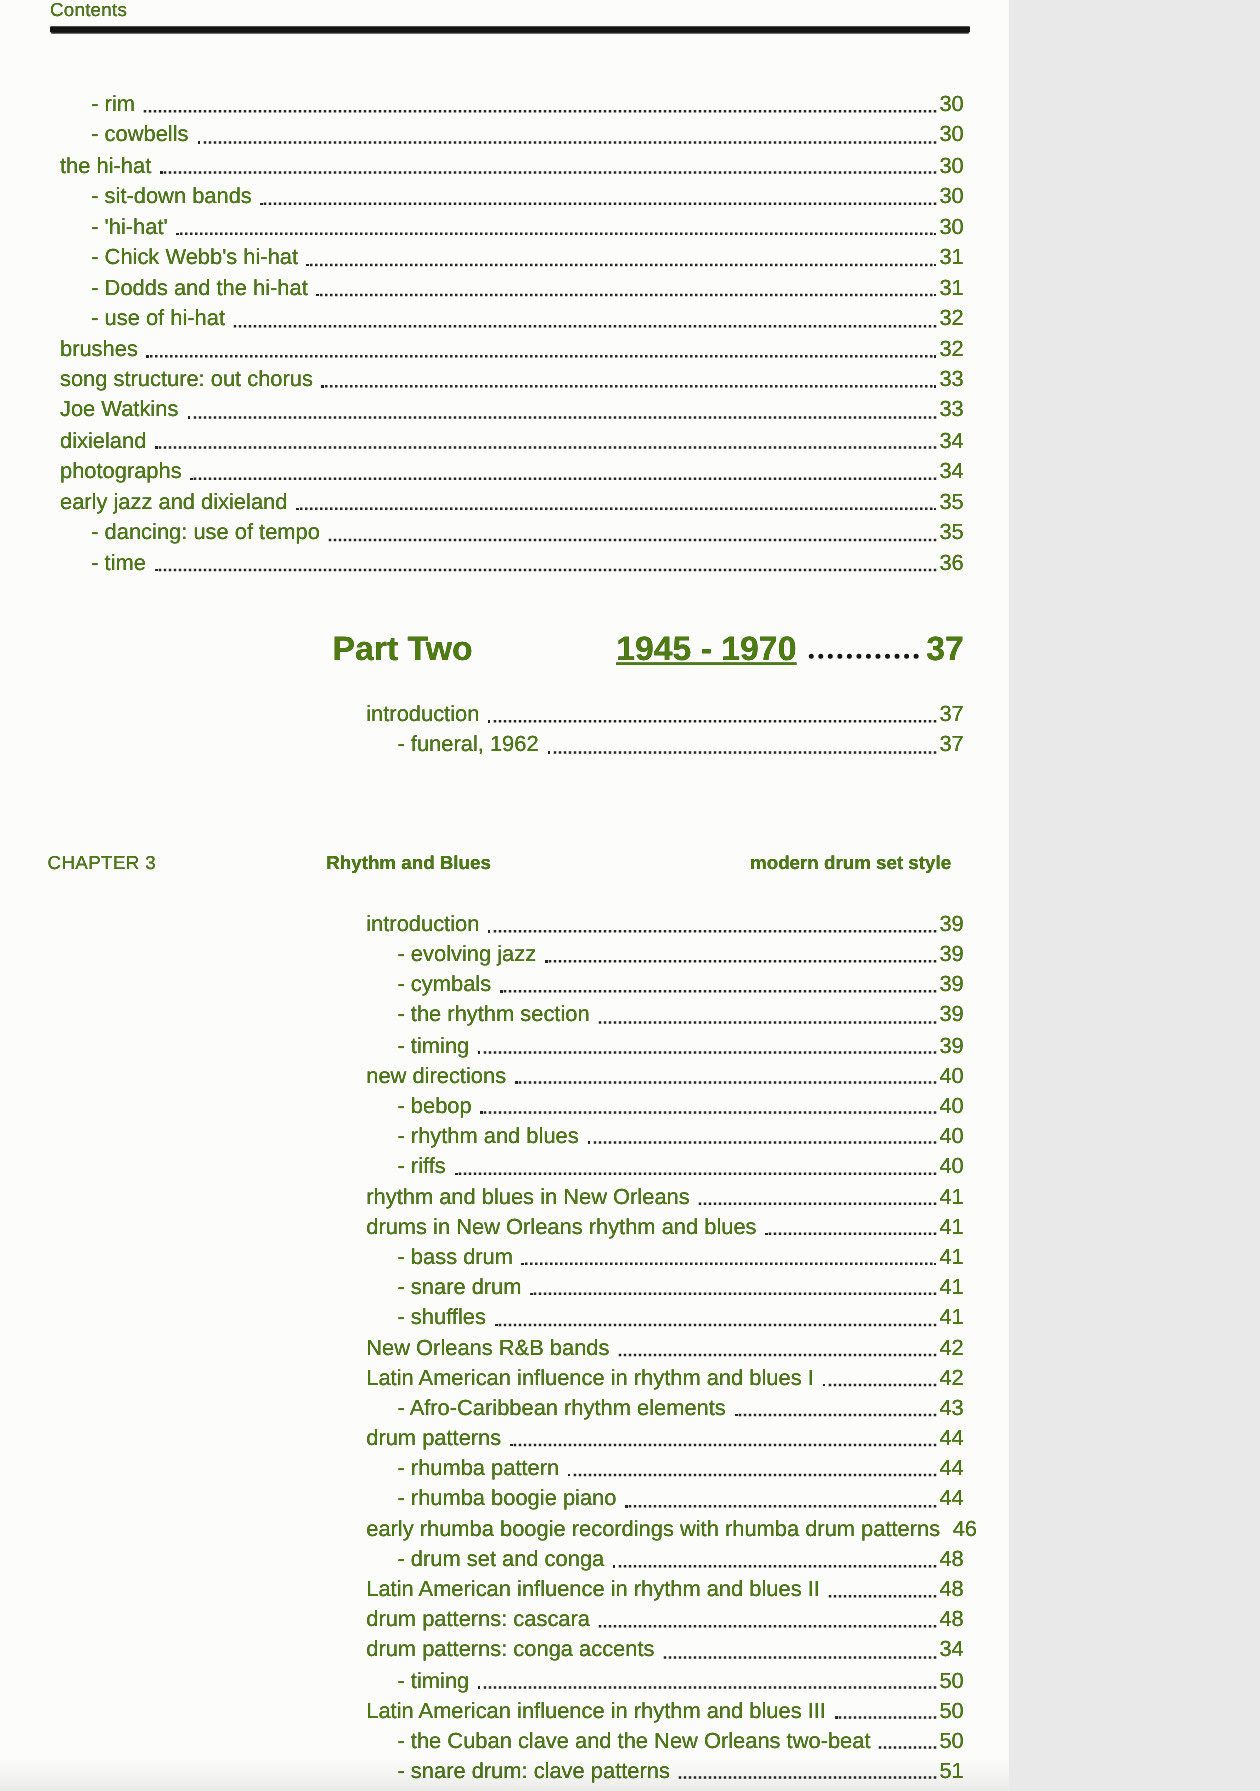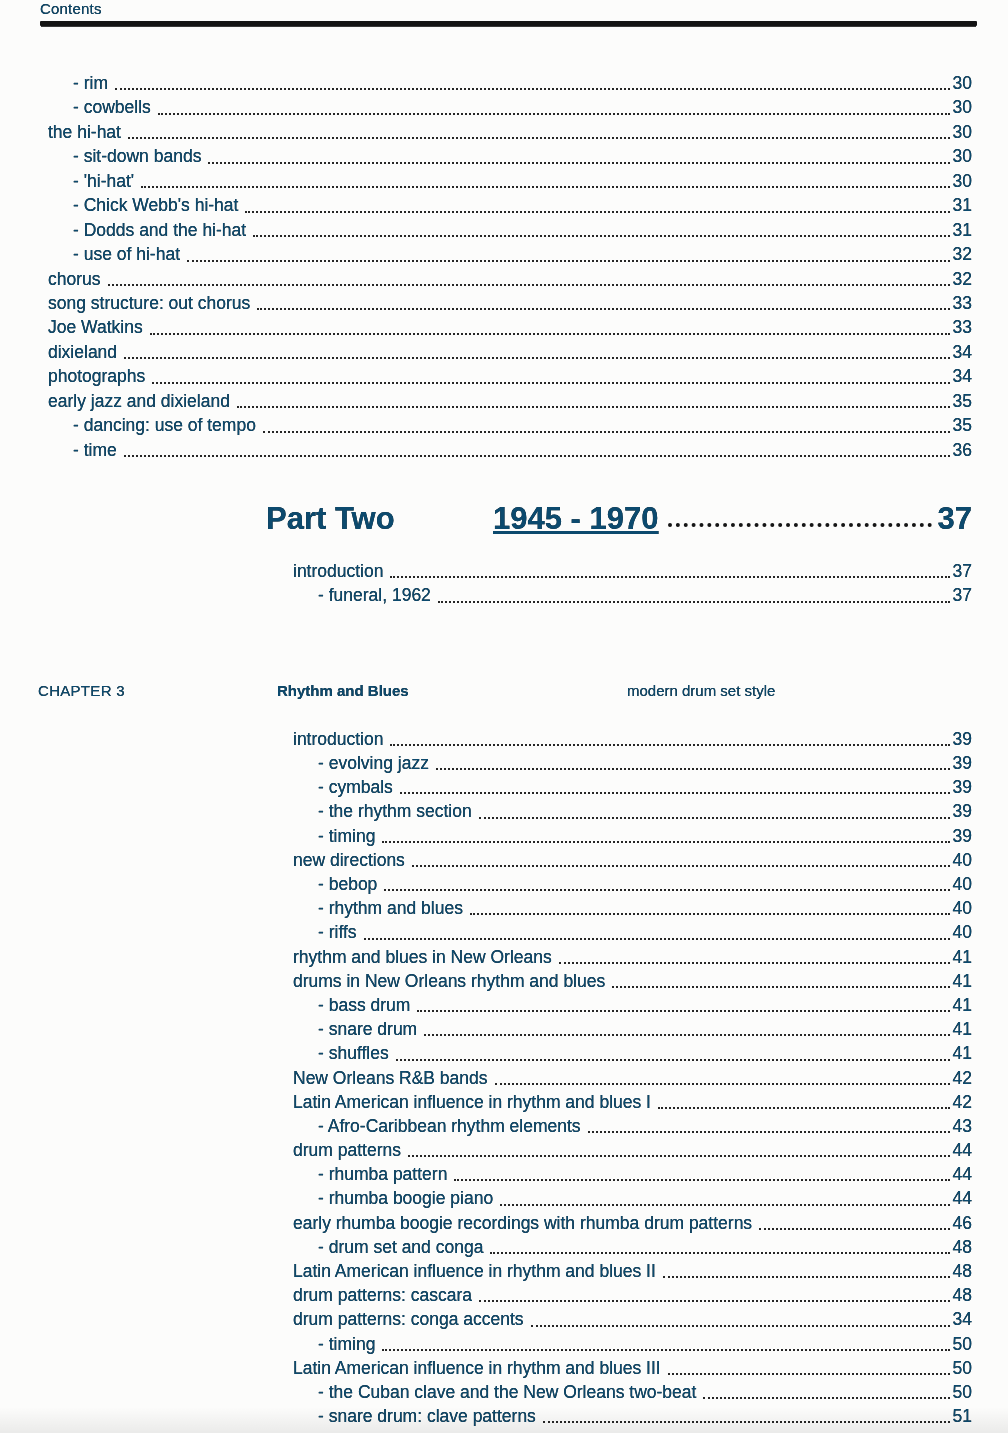--- a/index.html
+++ b/index.html
@@ -2,24 +2,24 @@
 <html><head>
 <meta charset="utf-8">
 <style>
   html,body{margin:0;padding:0;}
   body{
     font-family:"Liberation Sans","DejaVu Sans",sans-serif;
     background:#e9e9e9;
   }
   .page{
     position:relative;
-    width:1008px;height:1433px;
+    width:807px;height:1433px;
     background:#fcfcfb;
     overflow:hidden;
-    color:#0c4a6e;
+    color:#4d7c0f;
     filter:blur(0.2px);
   }
   .page::after{
     content:"";position:absolute;left:0;right:0;bottom:0;height:26px;
     background:linear-gradient(to top, rgba(0,0,0,0.07), rgba(0,0,0,0));
     pointer-events:none;
   }
   .contents-label{
     margin:0 0 0 40px;
     font-size:15px;line-height:18px;
@@ -49,43 +49,43 @@
     margin:0 3px 5px 7px;height:0;
   }
   .toc-page{flex:0 0 auto;}
   .sec1{margin-top:45px;margin-left:48px;--rh:24.45px;}
   .sec2{margin-top:24px;--rh:24.45px;}
   .sec3{margin-top:24px;--rh:24.2px;}
   
   .part-heading{
     display:flex;align-items:stretch;
     margin:41px 36px 0 266px;
-    font-size:31px;font-weight:700;line-height:32px;
+    font-size:27px;font-weight:700;line-height:32px;
     white-space:nowrap;
     text-shadow:0 0 .5px #111;
   }
   .part-label{flex:0 0 227px;}
   .part-range{flex:0 0 auto;text-decoration:underline;}
   .part-dots{
     flex:1 1 auto;align-self:flex-end;
     border-bottom:4px dotted #151515;
     margin:0 6px 8px 10px;height:0;
   }
   .part-page{flex:0 0 auto;}
   
   .chapter-heading{
     position:relative;
     margin-top:71px;height:24px;
     font-size:15px;line-height:24px;
     white-space:nowrap;
     text-shadow:0 0 .4px #151515;
   }
   .chapter-number{position:absolute;left:38px;letter-spacing:.3px;}
-  .chapter-title{position:absolute;left:277px;font-weight:700;}
-  .chapter-subtitle{position:absolute;left:627px;font-weight:400;}
+  .chapter-title{position:absolute;left:261px;font-weight:700;}
+  .chapter-subtitle{position:absolute;left:600px;font-weight:700;}
 </style>
 </head>
 <body>
 
 <div class="page">
 
   <div class="contents-label">Contents</div>
   <div class="rule"></div>
 
   <div class="toc sec1">
@@ -123,21 +123,21 @@
         <span class="toc-label">- Dodds and the hi-hat</span>
         <span class="dots"></span>
         <span class="toc-page">31</span>
       </div>
       <div class="toc-row sub">
         <span class="toc-label">- use of hi-hat</span>
         <span class="dots"></span>
         <span class="toc-page">32</span>
       </div>
       <div class="toc-row">
-        <span class="toc-label">chorus</span>
+        <span class="toc-label">brushes</span>
         <span class="dots"></span>
         <span class="toc-page">32</span>
       </div>
       <div class="toc-row">
         <span class="toc-label">song structure: out chorus</span>
         <span class="dots"></span>
         <span class="toc-page">33</span>
       </div>
       <div class="toc-row">
         <span class="toc-label">Joe Watkins</span>

